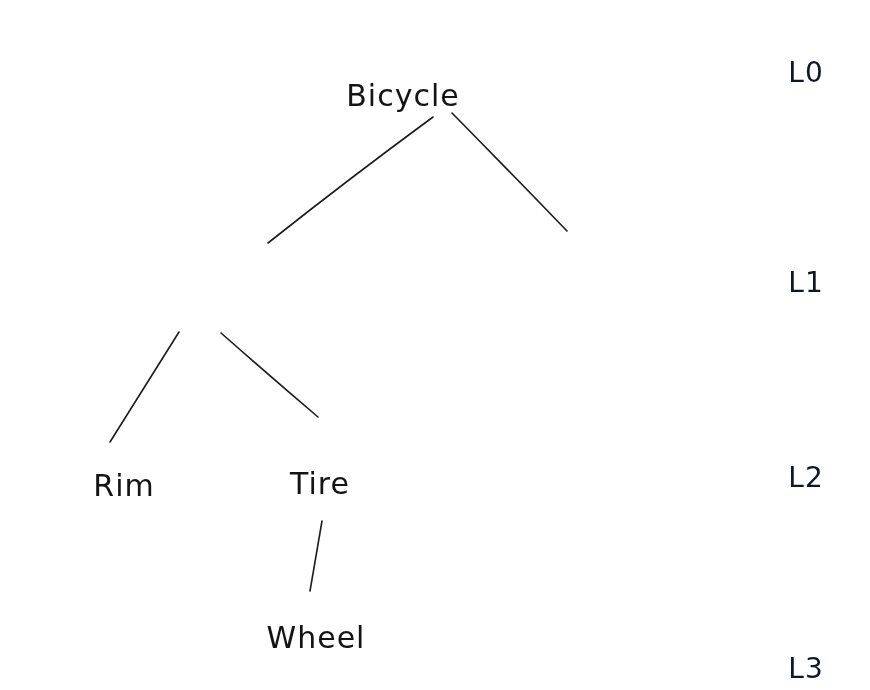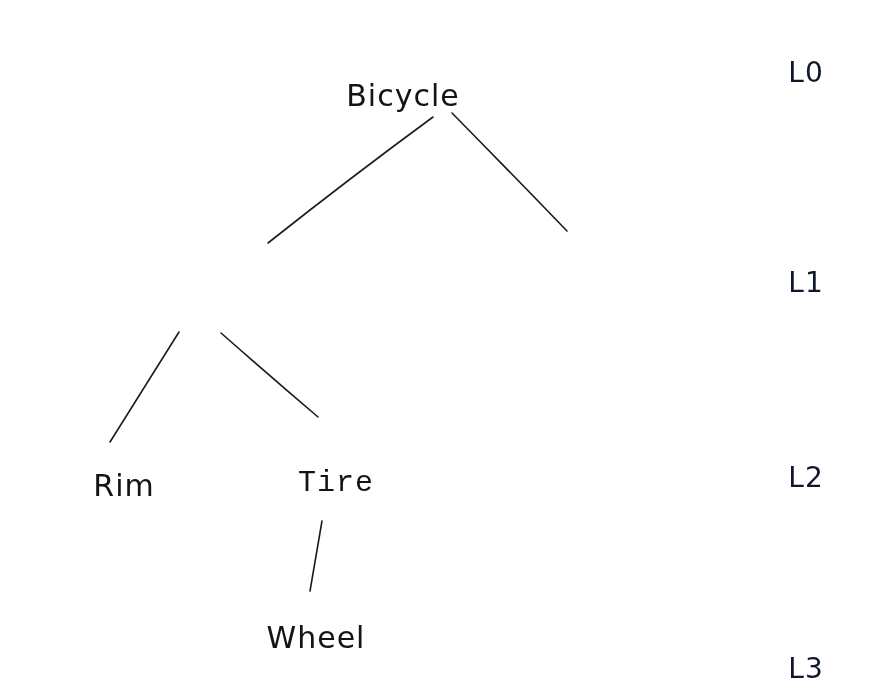--- a/index.html
+++ b/index.html
@@ -58,21 +58,21 @@
     <path d="M221 333 Q 270 376, 318 417"></path>
     <path d="M322 521 Q 316 556, 310 591"></path>
   </svg>
 
   <div class="node-label" style="left:403px; top:95px;">Bicycle</div>
 
 
 
   <div class="node-label" style="left:124px; top:485px;">Rim</div>
 
-  <div class="node-label" style="left:336px; top:483px;font-family:Liberation Mono, monospace;">Tire</div>
+  <div class="node-label" style="left:320px; top:483px;">Tire</div>
 
   <div class="node-label" style="left:316px; top:637px;">Wheel</div>
 
   <div class="level-label" style="left:806px; top:72px;">L0</div>
 
   <div class="level-label" style="left:806px; top:282px;">L1</div>
 
   <div class="level-label" style="left:806px; top:457px;margin-top:20px;">L2</div>
 
   <div class="level-label" style="left:806px; top:668px;">L3</div>

